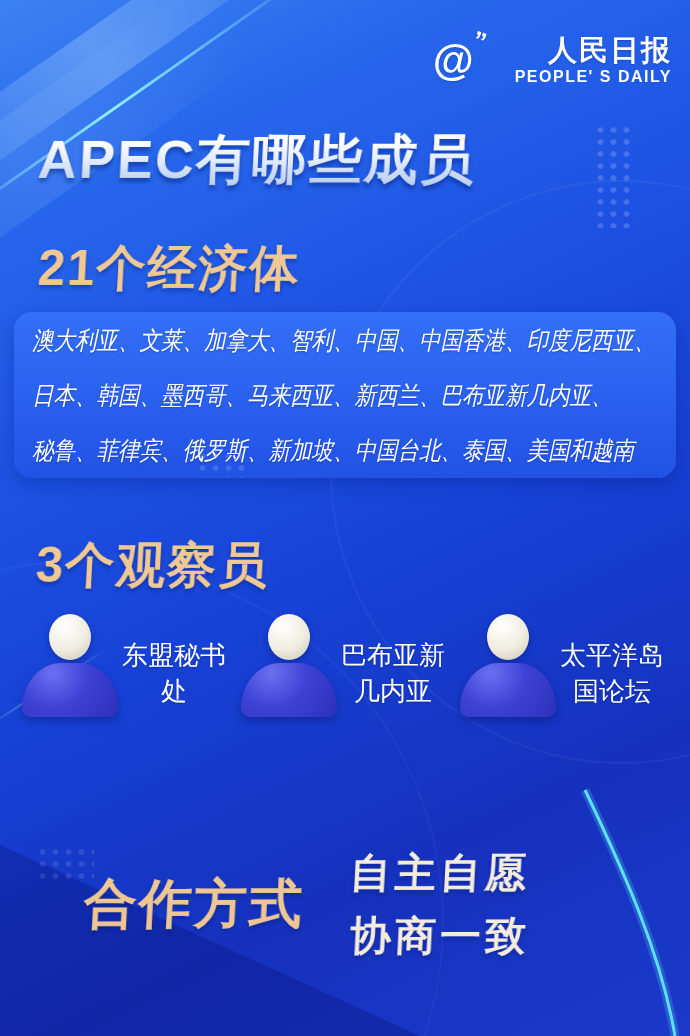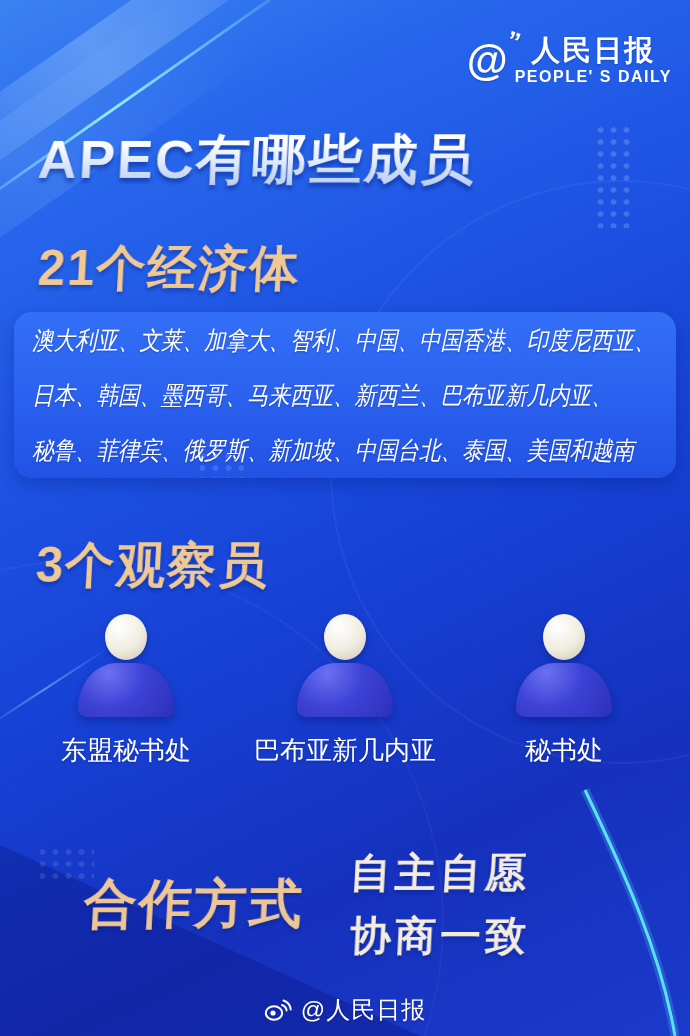--- a/index.html
+++ b/index.html
@@ -24,42 +24,42 @@
   .arc2{left:-280px;top:560px;width:720px;height:720px;border:2px solid rgba(255,255,255,.04);border-radius:50%;}
   .dots{background-image:radial-gradient(rgba(255,255,255,.17) 2.6px,rgba(255,255,255,0) 3.4px);background-size:13px 12px;}
   .dots-right{left:594px;top:124px;width:42px;height:104px;}
   .dots-left{left:36px;top:846px;width:58px;height:36px;opacity:.65;}
   .dots-box{left:196px;top:450px;width:48px;height:28px;opacity:.8;z-index:3;}
   .curve-svg{right:0;bottom:0;}
   
   .logo{position:absolute;top:36px;right:18px;display:flex;align-items:center;gap:7px;color:#fff;}
   .logo .at{position:relative;font-size:42px;font-weight:bold;line-height:1;text-shadow:0 1px 2px rgba(0,30,120,.3);}
   .logo .at .q{position:absolute;top:-12px;right:-12px;font-size:26px;font-weight:bold;transform:rotate(18deg);}
-  .logo .names{display:flex;flex-direction:column;align-items:center;line-height:1;}
+  .logo .names{display:flex;flex-direction:column;align-items:flex-end;line-height:1;margin-left:34px;}
   .logo .cn{font-size:29px;font-weight:bold;letter-spacing:2px;text-shadow:0 1px 2px rgba(0,30,120,.3);}
   .logo .en{font-size:16px;font-weight:bold;letter-spacing:1.5px;margin-top:4px;}
   
   .title{position:absolute;top:124px;left:38px;font-size:54px;font-weight:900;letter-spacing:2px;
     transform:skewX(-3deg);background:linear-gradient(180deg,#ffffff 25%,#dbe7fa 55%,#a9c0e8 100%);
     -webkit-background-clip:text;background-clip:text;color:transparent;
     filter:drop-shadow(0 4px 2px rgba(0,22,110,.45));}
   .gold-h{position:absolute;font-size:49px;font-weight:900;letter-spacing:2px;color:#f0c893;
     transform:skewX(-3deg);filter:drop-shadow(0 3px 2px rgba(0,22,110,.4));}
   .econ-h{top:236px;left:38px;}
   .obs-h{top:533px;left:36px;}
   
   .members-box{position:absolute;top:312px;left:14px;width:662px;height:166px;border-radius:18px;z-index:2;
     background:linear-gradient(180deg,#336ff6 0%,#2a60ee 55%,#2152e4 100%);
     box-shadow:0 6px 16px rgba(5,20,100,.25);display:flex;flex-direction:column;justify-content:center;padding:0 18px;box-sizing:border-box;font-style:italic;}
   .member-line{color:#fff;font-size:25px;line-height:55px;white-space:nowrap;letter-spacing:0;
     transform:scaleX(.86);transform-origin:left center;text-shadow:0 1px 2px rgba(0,20,90,.3);}
   
   .observers{position:absolute;top:614px;left:0;width:690px;display:flex;justify-content:space-between;
     padding:0 22px;box-sizing:border-box;}
-  .obs-col{width:208px;display:flex;flex-direction:column;align-items:center;}
+  .obs-col{width:208px;display:flex;flex-direction:row;align-items:center;}
   .person{display:flex;flex-direction:column;align-items:center;}
   .person .head{width:42px;height:46px;border-radius:50%;
     background:radial-gradient(circle at 35% 28%,#ffffff 0%,#efecdf 55%,#c9c6b4 100%);
     box-shadow:0 3px 6px rgba(5,15,90,.35);}
   .person .body{width:96px;height:54px;margin-top:3px;
     border-radius:50px 50px 13px 13px / 58px 58px 11px 11px;
     background:radial-gradient(circle at 32% 18%,#6b70f2 0%,#3d42d6 45%,#2b30ba 100%);
     box-shadow:0 4px 8px rgba(5,15,90,.35);}
   .obs-label{margin-top:16px;color:#fff;font-size:26px;line-height:1.35;text-align:center;
     text-shadow:0 1px 2px rgba(0,20,90,.35);}
@@ -134,36 +134,27 @@
       <div class="obs-label">
         <div>巴布亚新几内亚</div>
       </div>
     </div>
     <div class="obs-col">
       <div class="person">
         <div class="head"></div>
         <div class="body"></div>
       </div>
       <div class="obs-label">
-        <div>秘书处</div>
+        <div>太平洋岛国论坛</div>
       </div>
     </div>
   </div>
 
   <div class="coop">
     <div class="coop-label">合作方式</div>
     <div class="coop-principles">
       <div class="principle">自主自愿</div>
       <div class="principle">协商一致</div>
     </div>
   </div>
 
-  <div class="footer">
-    <svg width="28" height="24" viewBox="0 0 28 24">
-      <ellipse cx="10" cy="15" rx="8.2" ry="6.8" fill="none" stroke="#ffffff" stroke-width="2"></ellipse>
-      <circle cx="9" cy="15" r="2.6" fill="#ffffff"></circle>
-      <path d="M18 7 q4 1.2 4.6 5.4" fill="none" stroke="#ffffff" stroke-width="2" stroke-linecap="round"></path>
-      <path d="M19.5 2.5 q6.4 2 7.2 9" fill="none" stroke="#ffffff" stroke-width="2" stroke-linecap="round"></path>
-    </svg>
-    <span class="handle">@人民日报</span>
-  </div>
 
 </div>
 
 </body></html>

